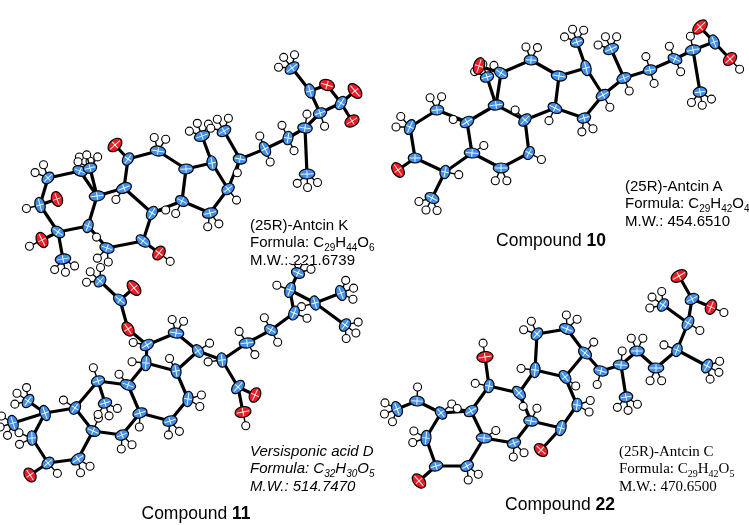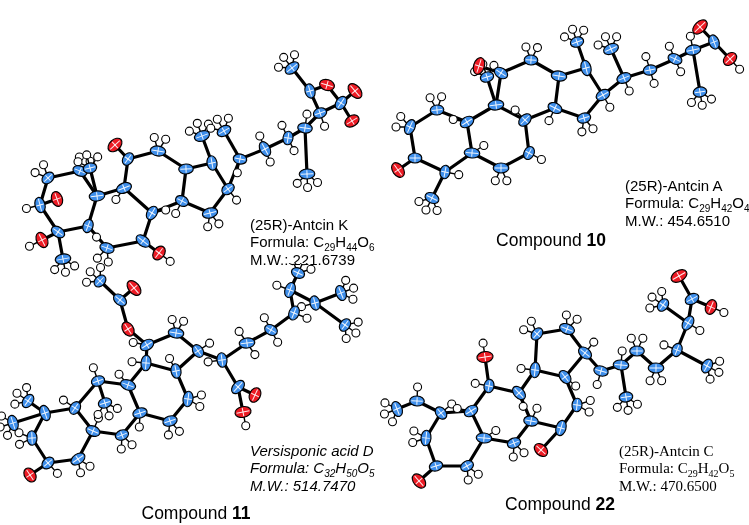--- a/index.html
+++ b/index.html
@@ -962,21 +962,21 @@
           </g>
           <g transform="translate(345,62) rotate(-53.7)">
             <ellipse cx="0" cy="0" rx="6.8" ry="5" fill="#3E8EEA" stroke="#000000" stroke-width="1.15"></ellipse>
             <line x1="-5.199999999999999" y1="0" x2="5.199999999999999" y2="0" stroke="#fff" stroke-width="1" opacity="0.9"></line>
             <line x1="0" y1="-3.8" x2="0" y2="3.8" stroke="#fff" stroke-width="1" opacity="0.9"></line>
           </g>
         </g>
       </svg>
       <div class="info" style="left: 250px; top: 180px; font-style: italic;">
         <div>Versisponic acid D</div>
-        <div><span>Formula: C</span><span class="fsub">32</span><span>H</span><span class="fsub">50</span><span>O</span><span class="fsub">5</span></div>
+        <div><span>Formula: C</span><span class="fsub">32</span><span>H</span><span class="fsub">30</span><span>O</span><span class="fsub">5</span></div>
         <div>M.W.: 514.7470</div>
       </div>
       <div class="caption" style="left: 196px; top: 240px;"><span>Compound</span>&nbsp;<span class="num">11</span></div>
     </section>
     <section class="panel" style="left: 379px; top: 263px; width: 370px; height: 262px;">
       <svg width="370" height="262" viewBox="0 0 370 262">
         <g>
           <line x1="57" y1="203" x2="40" y2="218" stroke="#000000" stroke-width="3.2" stroke-linecap="round"></line>
           <line x1="57" y1="203" x2="47" y2="175" stroke="#000000" stroke-width="3.2" stroke-linecap="round"></line>
           <line x1="47" y1="175" x2="62" y2="150" stroke="#000000" stroke-width="3.2" stroke-linecap="round"></line>

